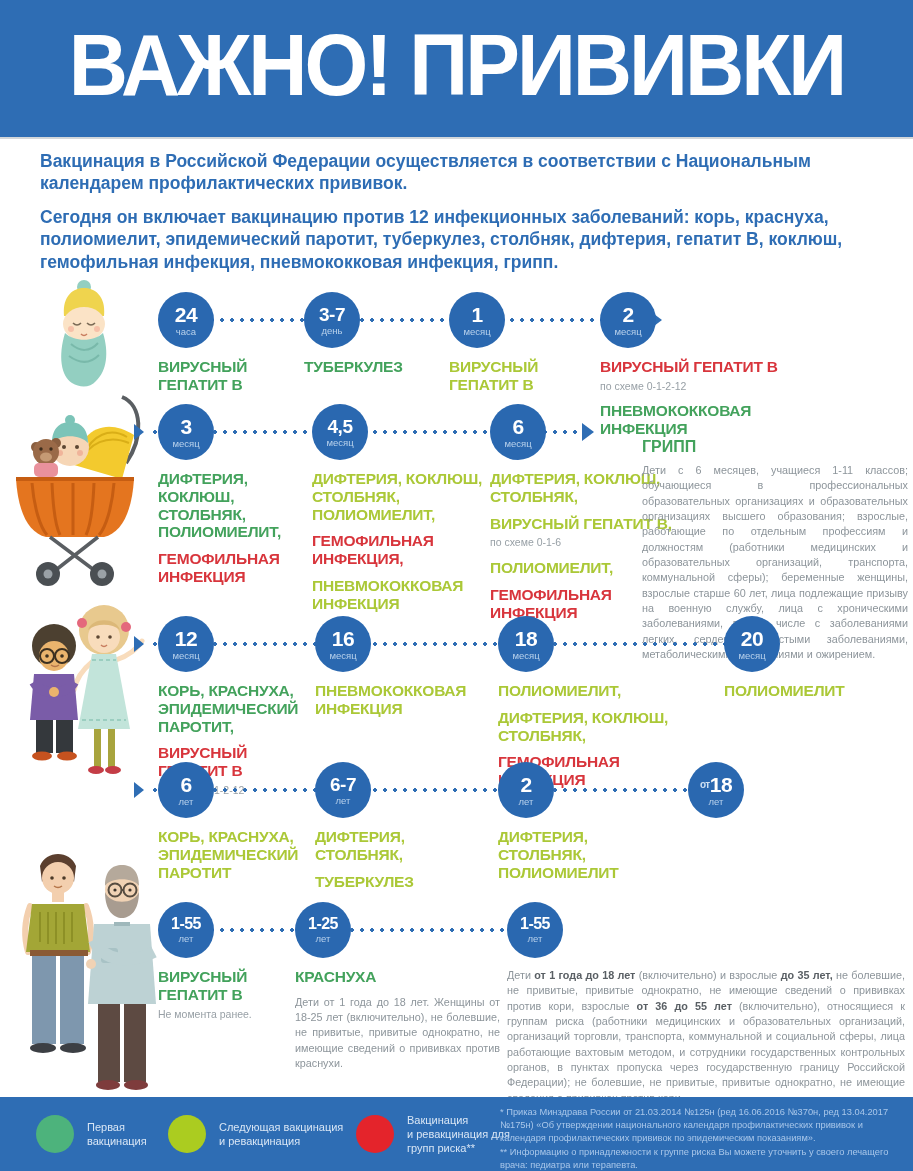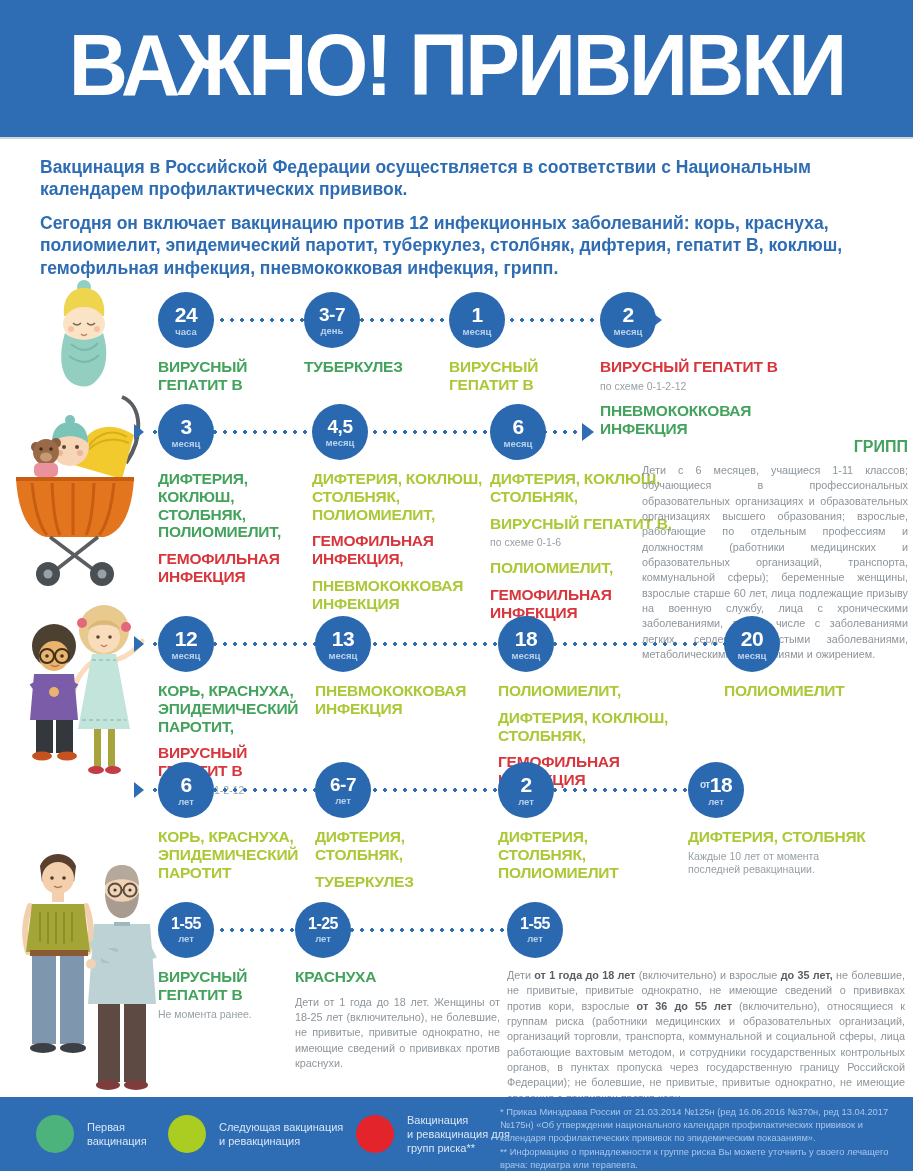--- a/index.html
+++ b/index.html
@@ -6,51 +6,51 @@
   .poster{position:relative;width:913px;height:1171px;background:#fff;overflow:hidden;
           font-family:"Liberation Sans",sans-serif;}
 
   
   .header{position:absolute;left:0;top:0;width:913px;height:137px;background:#2e6db4;
           box-shadow:0 2px 0 #d3d7da;}
   .header h1{margin:0;padding-top:24px;text-align:center;font-weight:bold;color:#fff;
              font-size:82px;line-height:1;letter-spacing:-3px;transform:scaleY(1.06);}
 
   
-  .intro{position:absolute;left:40px;top:156px;width:842px;color:#2e6db4;
+  .intro{position:absolute;left:40px;top:150px;width:842px;color:#2e6db4;
          font-size:17.5px;font-weight:bold;line-height:1.28;}
   .intro p{margin:0 0 11px 0;}
 
   
   .timeline-row{position:absolute;left:0;width:913px;}
   .dotted-line{position:absolute;top:26px;height:4px;z-index:1;
     background-image:radial-gradient(circle,#2e6db4 1.7px,rgba(0,0,0,0) 2px);
     background-size:10px 4px;background-repeat:repeat-x;background-position:left center;}
   .arrow{position:absolute;top:19px;width:0;height:0;z-index:1;
     border-left:12px solid #2e6db4;border-top:9px solid transparent;border-bottom:9px solid transparent;}
   .arrow.lead{top:20px;border-left-width:10px;border-top-width:8px;border-bottom-width:8px;}
   .timeline-node{position:absolute;top:0;}
   .circle{position:relative;z-index:2;width:56px;height:56px;border-radius:50%;background:#2a68b0;
     display:flex;flex-direction:column;align-items:center;justify-content:center;}
   .num{font-weight:bold;color:#fff;font-size:21px;line-height:1;letter-spacing:-0.5px;}
   .num.mid{font-size:19px;}
   .num.small{font-size:16px;}
   .pre{font-size:10px;color:#cfe0f2;font-weight:bold;margin-right:0;position:relative;top:-4px;}
-  .unit{font-size:9.5px;color:#b9d2ec;line-height:1;margin-top:2px;font-weight:bold;}
+  .unit{font-size:9.5px;color:#b9d2ec;line-height:1;margin-top:2px;}
   .items{margin-top:10px;}
   .disease{font-weight:bold;font-size:15.5px;line-height:1.15;letter-spacing:-0.2px;
            white-space:pre-line;margin:0 0 9px 0;}
   .green{color:#43a25c;} .lightgreen{color:#abc837;} .red{color:#d8353c;}
   .note{font-size:10.5px;color:#98a0a6;line-height:1.3;white-space:pre-line;margin:-5px 0 9px 0;}
   .body-text{font-size:10.8px;color:#8d959b;line-height:1.42;text-align:justify;margin-top:2px;}
   .body-text b{color:#595f64;}
 
   
   .flu{position:absolute;left:642px;top:438px;width:266px;}
-  .flu-title{text-align:right;font-weight:bold;font-size:16px;color:#43a25c;margin:0 0 7px 0;}
+  .flu-title{text-align:left;font-weight:bold;font-size:16px;color:#43a25c;margin:0 0 7px 0;}
 
   
   .illo{position:absolute;}
 
   
   .footer{position:absolute;left:0;top:1097px;width:913px;height:74px;background:#2e6db4;}
   .legend-item{position:absolute;top:0;height:74px;display:flex;align-items:center;gap:13px;}
   .legend-circle{width:38px;height:38px;border-radius:50%;flex:0 0 auto;}
   .legend-label{font-size:11px;color:#d9e6f5;line-height:1.3;white-space:pre-line;}
   .footnotes{position:absolute;left:500px;top:9px;width:406px;font-size:9.3px;
@@ -304,21 +304,21 @@
             <div class="disease green">КОРЬ, КРАСНУХА,
 ЭПИДЕМИЧЕСКИЙ
 ПАРОТИТ,</div>
             <div class="disease red">ВИРУСНЫЙ
 ГЕПАТИТ В</div>
             <div class="note">по схеме 0-1-2-12</div>
           </div>
         </div>
         <div class="timeline-node" style="left: 315px;">
           <div class="circle">
-            <div class="num">13</div>
+            <div class="num">16</div>
             <div class="unit">месяц</div>
           </div>
           <div class="items" style="width: 180px;">
             <div class="disease lightgreen">ПНЕВМОКОККОВАЯ
 ИНФЕКЦИЯ</div>
           </div>
         </div>
         <div class="timeline-node" style="left: 498px;">
           <div class="circle">
             <div class="num">18</div>
@@ -374,25 +374,20 @@
           </div>
           <div class="items" style="width: 180px;">
             <div class="disease lightgreen">ДИФТЕРИЯ, СТОЛБНЯК,
 ПОЛИОМИЕЛИТ</div>
           </div>
         </div>
         <div class="timeline-node" style="left: 688px;">
           <div class="circle">
             <div class="num"><span class="pre">от</span>18</div>
             <div class="unit">лет</div>
-          </div>
-          <div class="items" style="width: 210px;">
-            <div class="disease lightgreen">ДИФТЕРИЯ, СТОЛБНЯК</div>
-            <div class="note">Каждые 10 лет от момента
-последней ревакцинации.</div>
           </div>
         </div>
       </div>
       <div class="timeline-row" style="top: 902px;">
         <div class="dotted-line" style="left: 187px; width: 341px;"></div>
         <div class="timeline-node" style="left: 158px;">
           <div class="circle">
             <div class="num small">1-55</div>
             <div class="unit">лет</div>
           </div>

